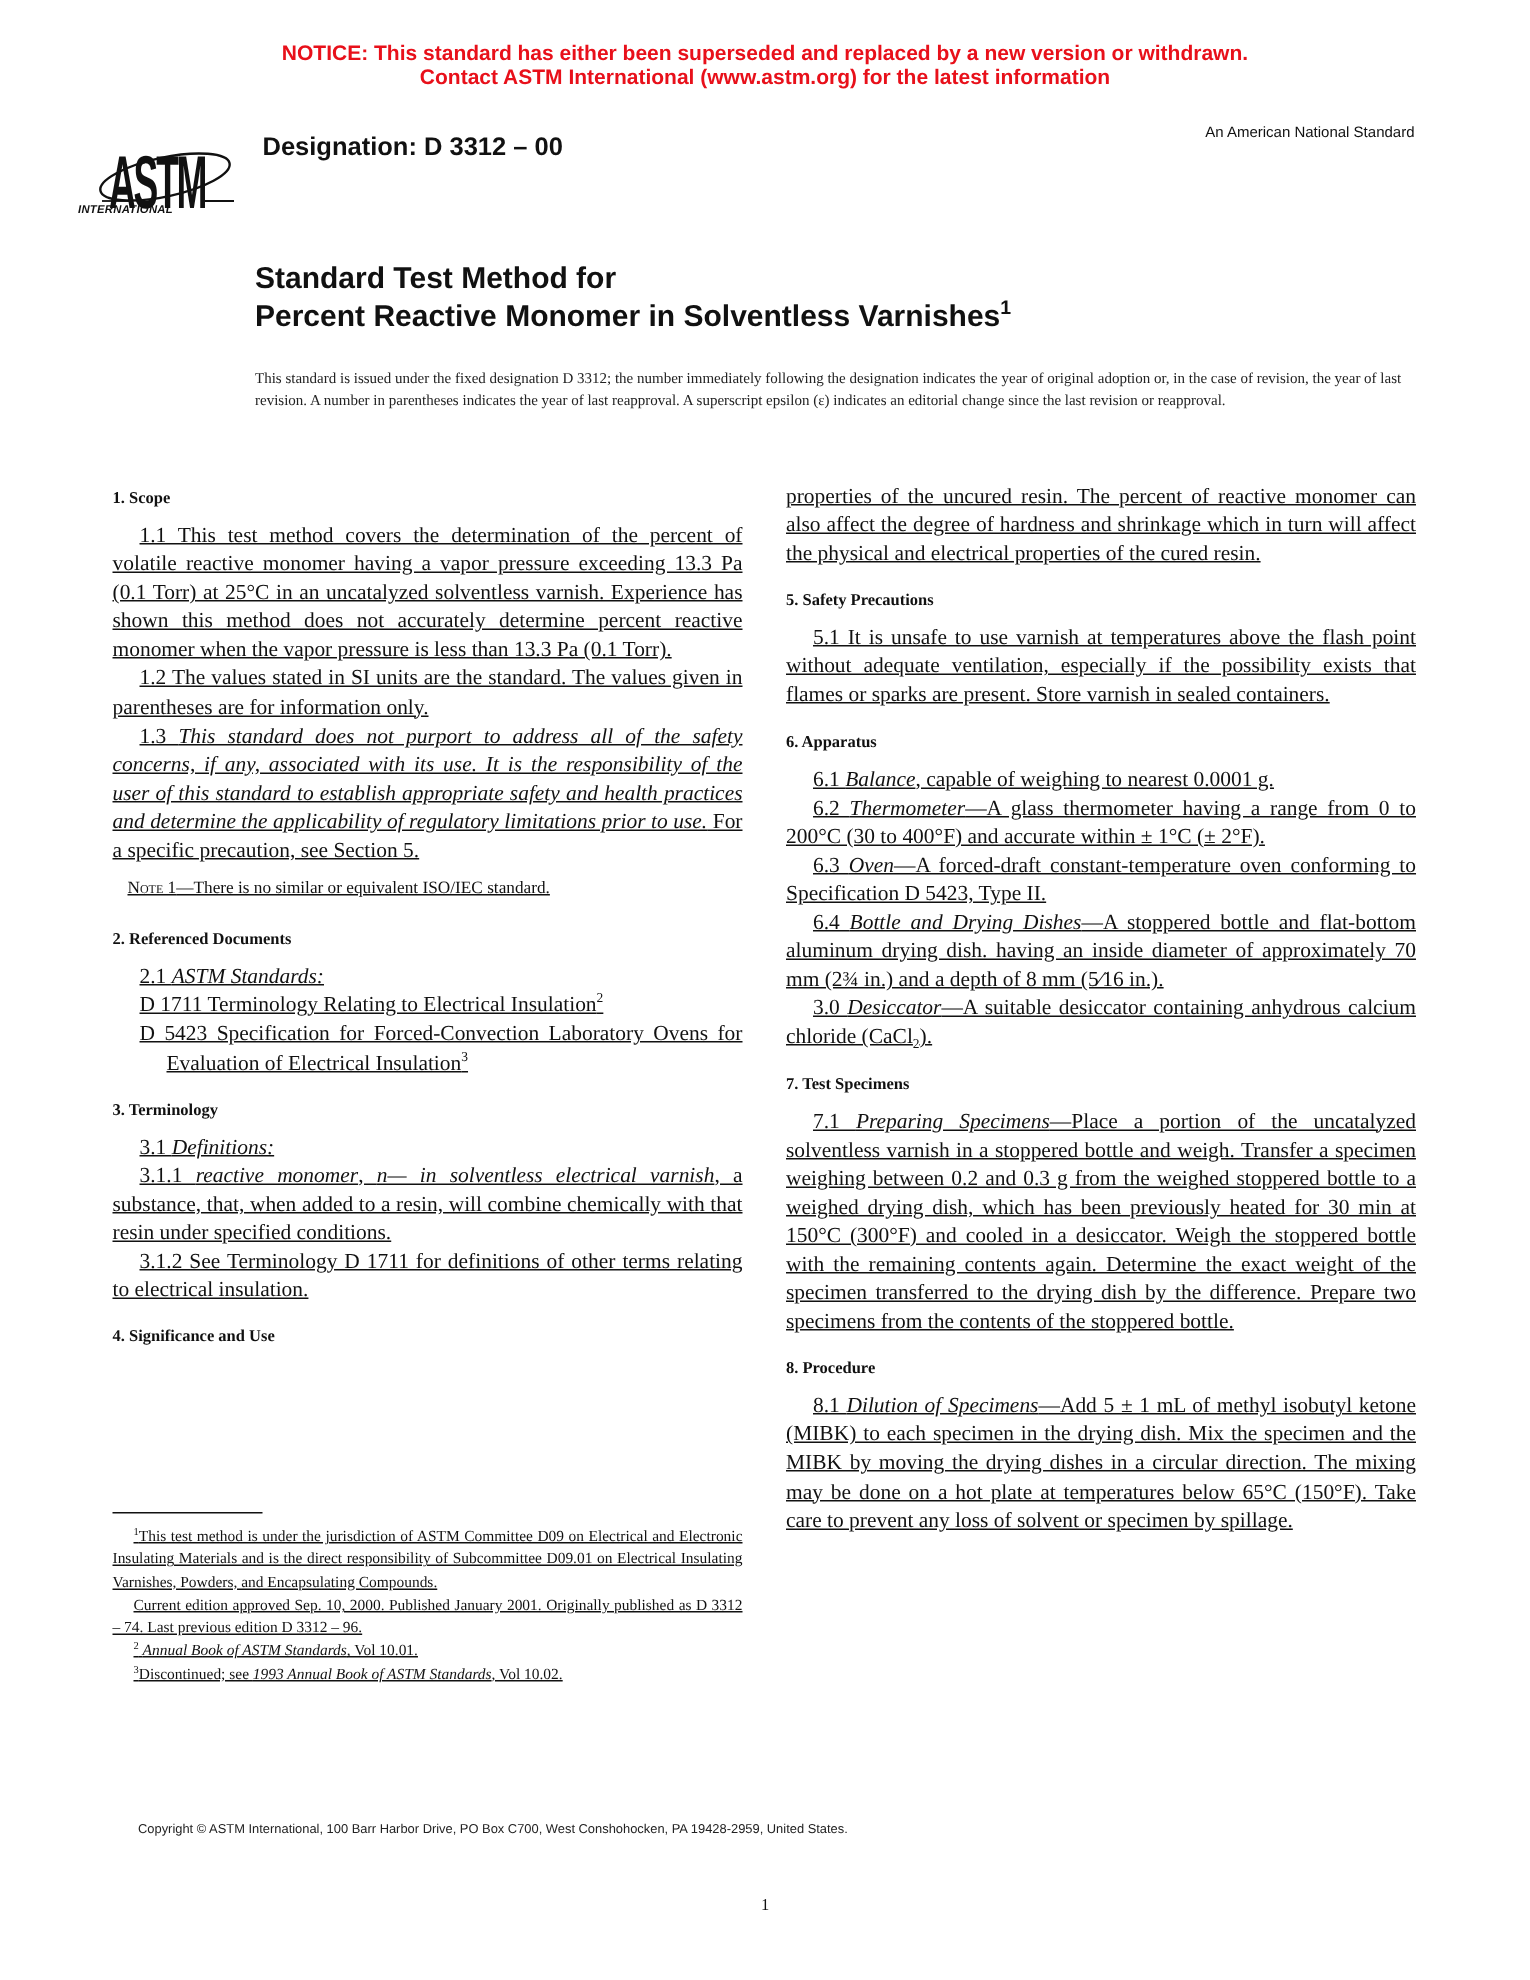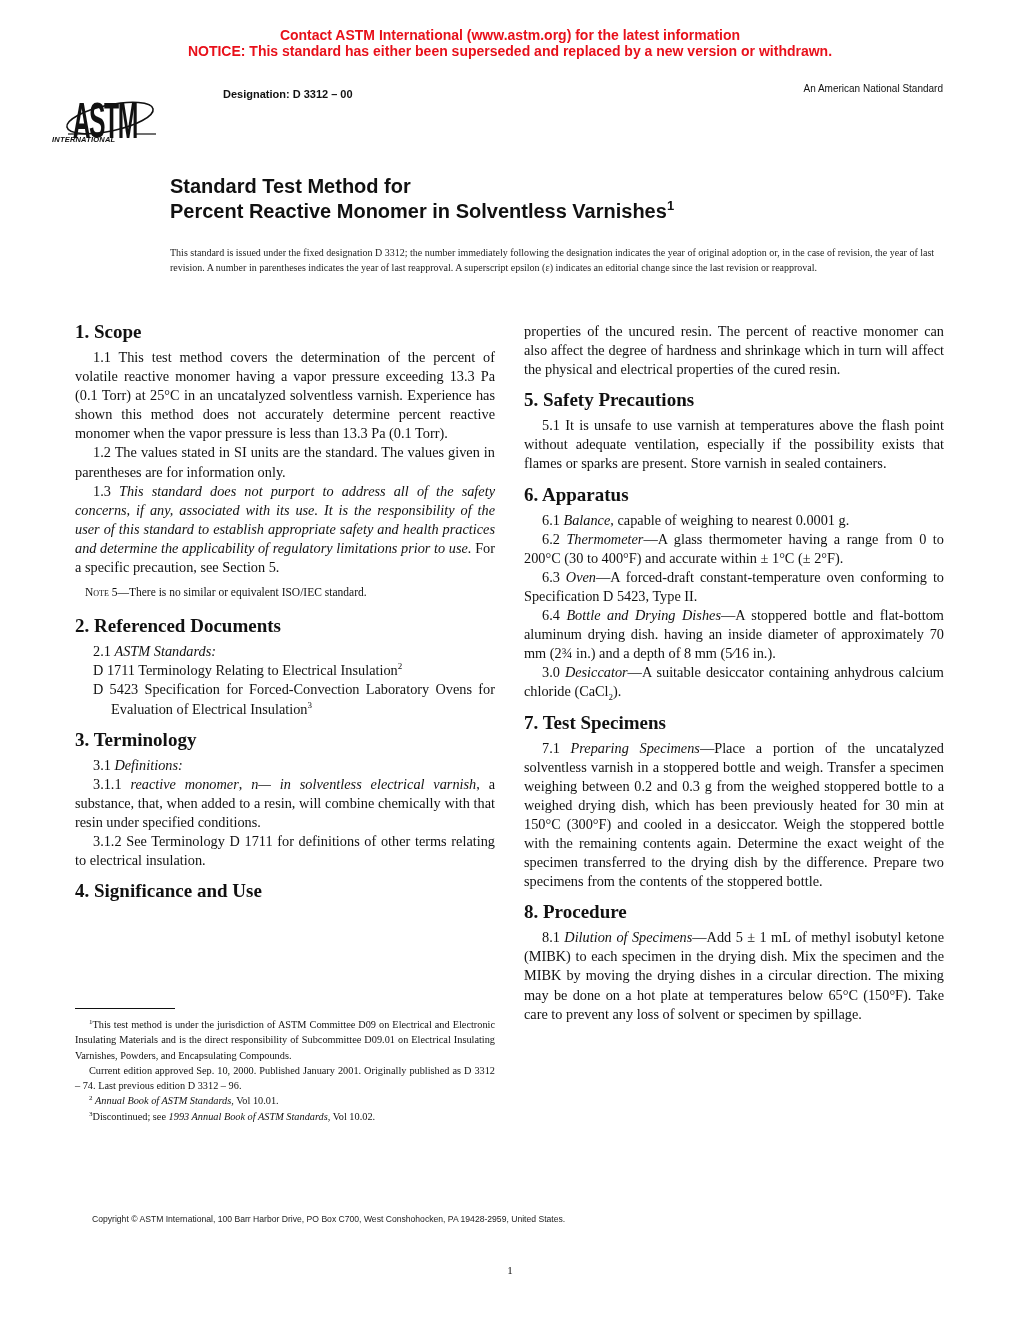--- a/index.html
+++ b/index.html
@@ -6,37 +6,37 @@
   body { width: 1020px; height: 1320px; position: relative; overflow: hidden; color: #111; }
 
   #notice { position: absolute; top: 27px; left: 0; width: 1020px; text-align: center; color: #e8101a;
             font-family: "Liberation Sans", sans-serif; font-weight: bold; font-size: 14px; line-height: 16px; }
 
   #logo { position: absolute; left: 64px; top: 76px; width: 98px; height: 72px; }
   #logo-text { position: absolute; left: 52px; top: 135px; font-family: "Liberation Sans", sans-serif;
                font-weight: bold; font-style: italic; font-size: 7.5px; letter-spacing: 0.2px; }
 
   #designation { position: absolute; left: 175px; top: 88px; font-family: "Liberation Sans", sans-serif;
-                 font-weight: bold; font-size: 11px; margin-left: 48px; }
+                 font-weight: bold; font-size: 17px; }
   #ans { position: absolute; right: 77px; top: 83px; font-family: "Liberation Sans", sans-serif; font-size: 10px; }
 
   #title { position: absolute; left: 170px; top: 174px; font-family: "Liberation Sans", sans-serif;
            font-weight: bold; font-size: 20px; line-height: 25px; }
   #title sup { font-size: 13px; vertical-align: 8px; line-height: 0; }
 
   #issued { position: absolute; left: 170px; top: 245px; width: 780px; font-family: "Liberation Serif", serif;
             font-size: 10px; line-height: 15px; color: #222; }
 
   .col { position: absolute; top: 322px; width: 420px; font-family: "Liberation Serif", serif; font-size: 14.3px;
          line-height: 19.1px; text-align: justify; }
   #col-left { left: 75px; }
   #col-right { left: 524px; }
 
-  h2 { font-family: "Liberation Serif", serif; font-weight: bold; font-size: 19px; margin: 0 0 6px 0; line-height: 20px; }
-  p { margin: 0; text-indent: 18px; }
+  h2 { font-family: "Liberation Serif", serif; font-weight: bold; font-size: 11px; margin: 0 0 6px 0; line-height: 20px; }
+  p { margin: 0; text-indent: 18px; text-decoration: underline; }
   .sec { margin-bottom: 11px; }
   .ref { text-indent: -18px; padding-left: 36px; margin: 0; }
   .note { font-size: 11.5px; text-indent: 10px; margin: 6px 0 14px 0; }
   .sc { font-variant: small-caps; }
   sup.fn { font-size: 9px; vertical-align: 6px; line-height: 0; }
   sub { font-size: 9px; line-height: 0; }
 
   #fn-rule { position: absolute; left: 75px; top: 1008px; width: 100px; height: 1px; background: #111; }
   #footnotes { position: absolute; left: 75px; top: 1017px; width: 420px; font-family: "Liberation Serif", serif;
                font-size: 10.3px; line-height: 15.3px; text-align: justify; }
@@ -44,22 +44,22 @@
   #footnotes sup { font-size: 7px; vertical-align: 4px; line-height: 0; }
 
   #copyright { position: absolute; left: 75px; top: 1214px; font-family: Liberation Sans, sans-serif; font-size: 8.6px; color: #222; margin-left: 17px; }
   #page-number { position: absolute; left: 0; width: 1020px; top: 1264px; text-align: center;
                  font-family: "Liberation Serif", serif; font-size: 11px; }
 </style>
 </head>
 <body>
 
 <div id="notice">
+  <div>NOTICE: This standard has either been superseded and replaced by a new version or withdrawn.</div>
   <div>Contact ASTM International (www.astm.org) for the latest information</div>
-  <div>NOTICE: This standard has either been superseded and replaced by a new version or withdrawn.</div>
 </div>
 
 <svg id="logo" viewBox="0 0 98 72">
   <ellipse cx="46" cy="42" rx="44" ry="13" fill="none" stroke="#111" stroke-width="1.6" transform="rotate(-12 46 42)"></ellipse>
   <text x="14" y="50" font-family="Liberation Sans, sans-serif" font-weight="bold" font-size="40" fill="#111" transform="scale(0.62 1.25)" textLength="106">ASTM</text>
   <line x1="4" y1="58" x2="22" y2="58" stroke="#111" stroke-width="1.2"></line>
   <line x1="70" y1="58" x2="92" y2="58" stroke="#111" stroke-width="1.2"></line>
 </svg>
 <div id="logo-text">INTERNATIONAL</div>
 
@@ -72,21 +72,21 @@
 </div>
 
 <div id="issued">This standard is issued under the fixed designation D 3312; the number immediately following the designation indicates the year of original adoption or, in the case of revision, the year of last revision. A number in parentheses indicates the year of last reapproval. A superscript epsilon (ε) indicates an editorial change since the last revision or reapproval.</div>
 
 <div id="col-left" class="col">
   <div class="sec">
     <h2>1. Scope</h2>
     <p>1.1  This test method covers the determination of the percent of volatile reactive monomer having a vapor pressure exceeding 13.3 Pa (0.1 Torr) at 25°C in an uncatalyzed solventless varnish. Experience has shown this method does not accurately determine percent reactive monomer when the vapor pressure is less than 13.3 Pa (0.1 Torr).</p>
     <p>1.2  The values stated in SI units are the standard. The values given in parentheses are for information only.</p>
     <p><span>1.3 </span><i>This standard does not purport to address all of the safety concerns, if any, associated with its use. It is the responsibility of the user of this standard to establish appropriate safety and health practices and determine the applicability of regulatory limitations prior to use.</i><span> For a specific precaution, see Section 5.</span></p>
-    <p class="note"><span class="sc">Note 5</span><span>—There is no similar or equivalent ISO/IEC standard.</span></p>
+    <p class="note"><span class="sc">Note 1</span><span>—There is no similar or equivalent ISO/IEC standard.</span></p>
   </div>
 
   <div class="sec">
     <h2>2. Referenced Documents</h2>
     <p><span>2.1 </span><i>ASTM Standards:</i></p>
     <p class="ref"><span>D 1711  Terminology Relating to Electrical Insulation</span><sup class="fn">2</sup></p>
     <p class="ref"><span>D 5423 Specification for Forced-Convection Laboratory Ovens for Evaluation of Electrical Insulation</span><sup class="fn">3</sup></p>
   </div>
 
   <div class="sec">

